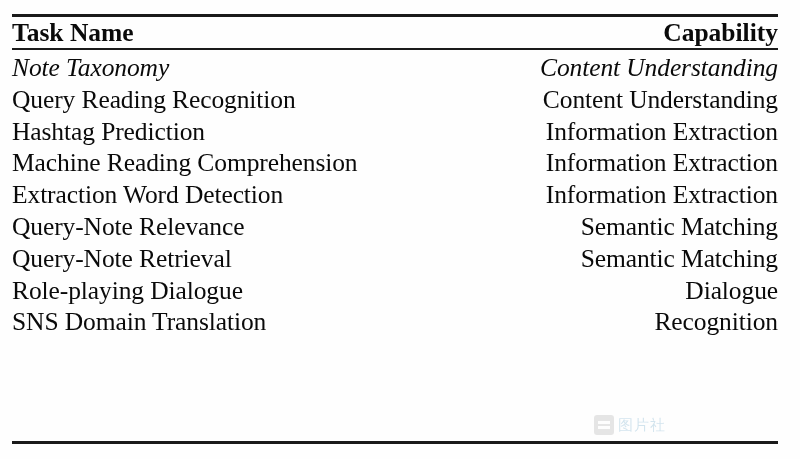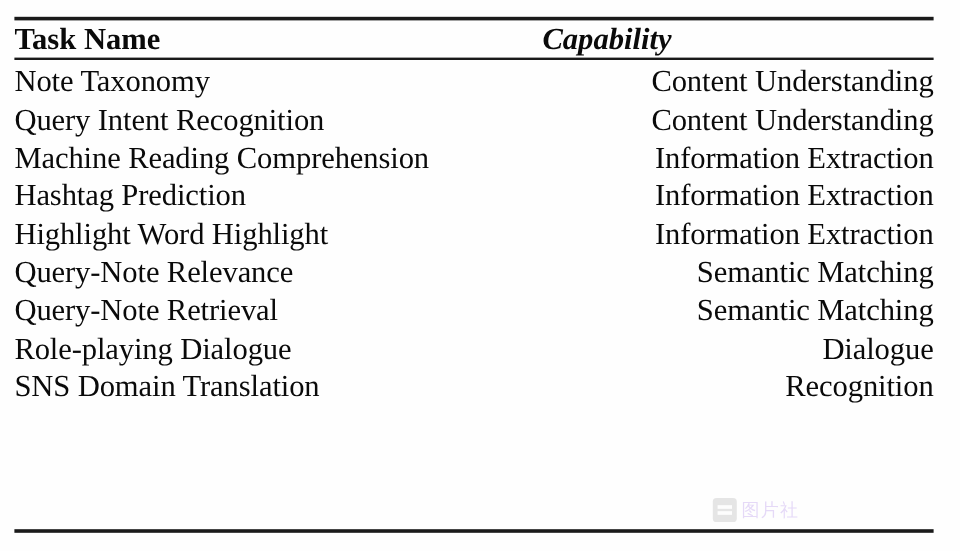--- a/index.html
+++ b/index.html
@@ -62,26 +62,25 @@
     font-weight: bold;
     height: 31px;
     line-height: 31px;
     padding-bottom: 1px;
   }
   th.head-task {
     text-align: left;
     padding-left: 18px;
   }
   th.head-cap {
-    text-align: left;
+    text-align: right;
     padding-right: 46px;
-    font-style: italic;
   }
 
-  table.caps tbody tr:first-child td { padding-top: 3px; }
+  table.caps tbody tr:first-child td { padding-top: 3px; font-style: italic; }
 
   td.cell-task {
     text-align: left;
     padding-left: 16px;
     letter-spacing: -0.1px;
   }
   td.cell-cap {
     text-align: right;
     padding-right: 22px;
     letter-spacing: -0.1px;
@@ -114,21 +113,21 @@
     left: 4px;
     top: 6px;
     width: 12px;
     height: 3px;
     background: #fdfdfd;
     box-shadow: 0 5px 0 0 #fdfdfd;
   }
   #watermark .wm-text {
     font-family: Liberation Sans, sans-serif;
     font-size: 15px;
-    color: #6d28d9;
+    color: #0369a1;
     letter-spacing: 1px;
     white-space: nowrap;
   }
 </style>
 </head>
 <body>
 
 <div id="table-figure">
 
   <div class="rule rule-top"></div>
@@ -145,33 +144,33 @@
         <th class="head-task">Task Name</th>
         <th class="head-cap">Capability</th>
       </tr>
     </thead>
     <tbody id="table-body">
         <tr>
           <td class="cell-task">Note Taxonomy</td>
           <td class="cell-cap">Content Understanding</td>
         </tr>
         <tr>
-          <td class="cell-task">Query Intent Recognition</td>
+          <td class="cell-task">Query Reading Recognition</td>
           <td class="cell-cap">Content Understanding</td>
+        </tr>
+        <tr>
+          <td class="cell-task">Hashtag Prediction</td>
+          <td class="cell-cap">Information Extraction</td>
         </tr>
         <tr>
           <td class="cell-task">Machine Reading Comprehension</td>
           <td class="cell-cap">Information Extraction</td>
         </tr>
         <tr>
-          <td class="cell-task">Hashtag Prediction</td>
-          <td class="cell-cap">Information Extraction</td>
-        </tr>
-        <tr>
-          <td class="cell-task">Highlight Word Highlight</td>
+          <td class="cell-task">Extraction Word Detection</td>
           <td class="cell-cap">Information Extraction</td>
         </tr>
         <tr>
           <td class="cell-task">Query-Note Relevance</td>
           <td class="cell-cap">Semantic Matching</td>
         </tr>
         <tr>
           <td class="cell-task">Query-Note Retrieval</td>
           <td class="cell-cap">Semantic Matching</td>
         </tr>

